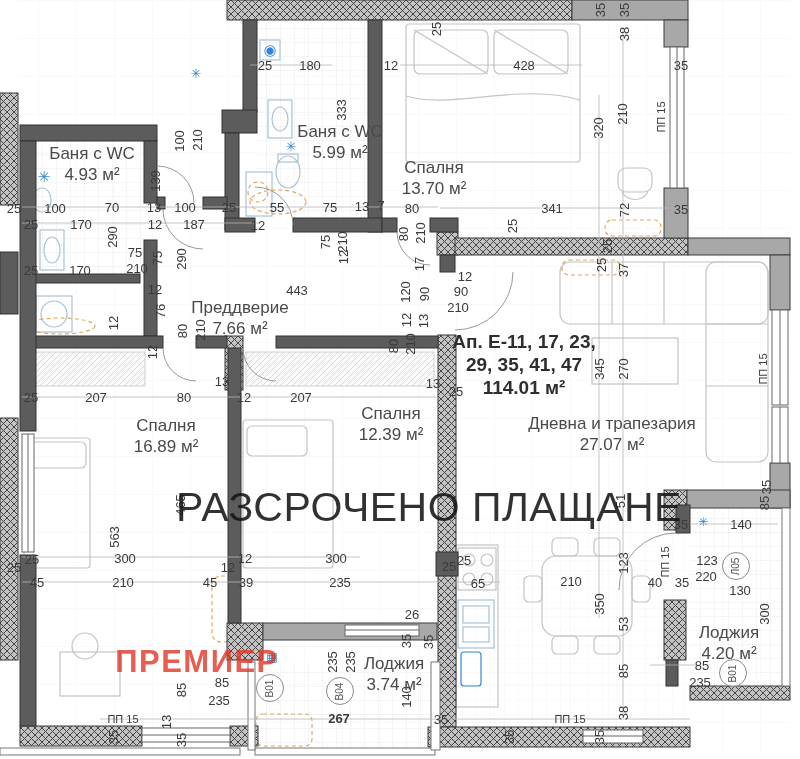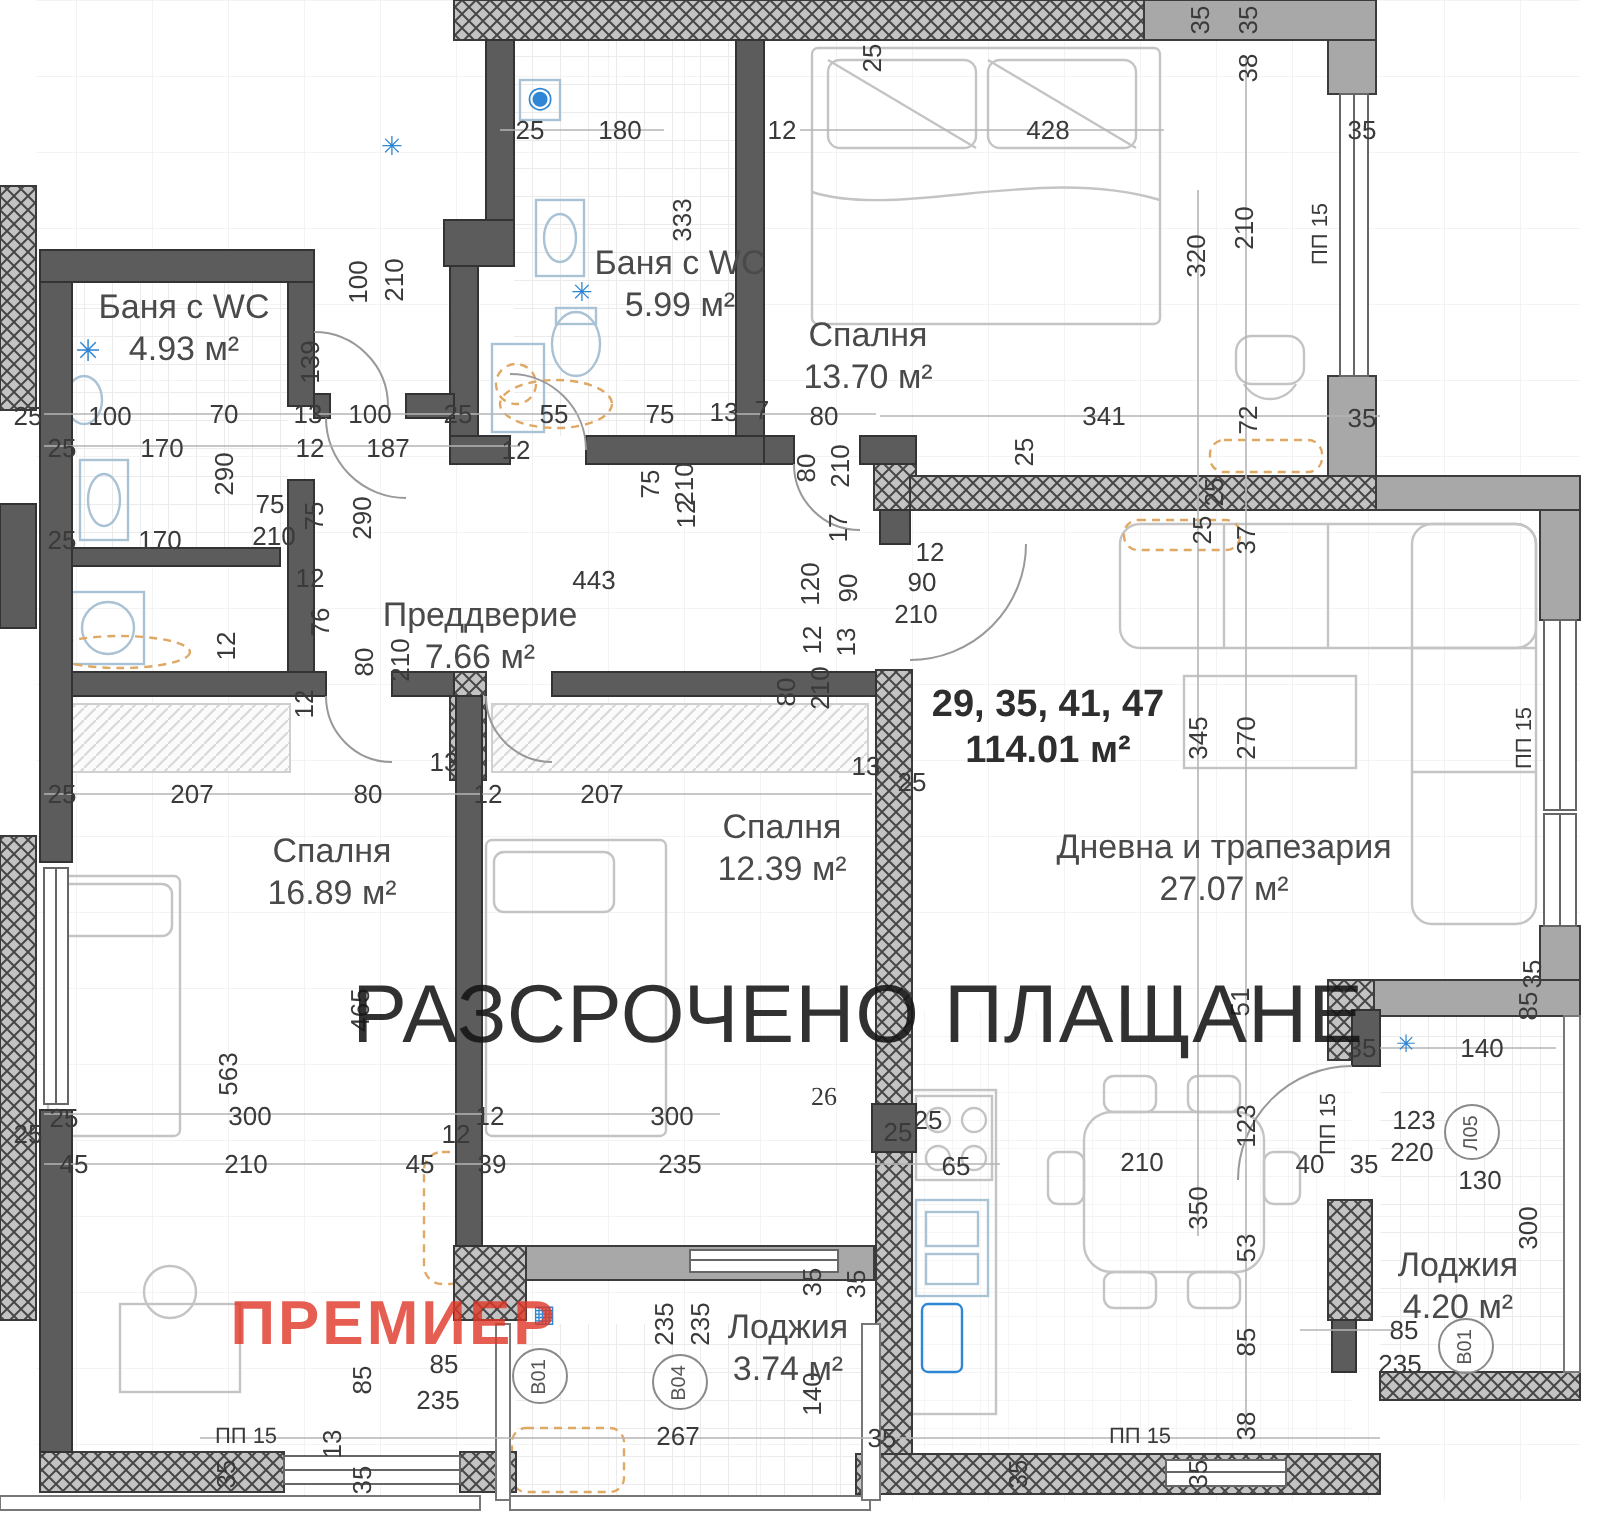--- a/index.html
+++ b/index.html
@@ -315,21 +315,21 @@
       <span class="dim" style="left: 32px; top: 559px; position: absolute;">25</span>
       <span class="dim" style="left: 14px; top: 567px; position: absolute;">25</span>
       <span class="dim" style="left: 37px; top: 582px; position: absolute;">45</span>
       <span class="dim" style="left: 123px; top: 582px; position: absolute;">210</span>
       <span class="dim" style="left: 245px; top: 558px; position: absolute;">12</span>
       <span class="dim" style="left: 228px; top: 567px; position: absolute;">12</span>
       <span class="dim" style="left: 210px; top: 582px; position: absolute;">45</span>
       <span class="dim" style="left: 246px; top: 582px; position: absolute;">39</span>
       <span class="dim" style="left: 336px; top: 558px; position: absolute;">300</span>
       <span class="dim" style="left: 340px; top: 582px; position: absolute;">235</span>
-      <span class="dim" style="left: 412px; top: 548px; position: absolute; font-family: Liberation Serif, serif;">26</span>
+      <span class="dim" style="left: 412px; top: 614px; position: absolute;">26</span>
       <span class="dim" style="left: 449px; top: 566px; position: absolute;">25</span>
       <span class="dim" style="left: 478px; top: 583px; position: absolute;">65</span>
       <span class="dim" style="left: 464px; top: 560px; position: absolute;">25</span>
       <span class="dim" style="left: 571px; top: 581px; position: absolute;">210</span>
       <span class="dim rot" style="left: 599px; top: 604px; position: absolute;">350</span>
       <span class="dim rot" style="left: 623px; top: 563px; position: absolute;">123</span>
       <span class="dim rot" style="left: 623px; top: 624px; position: absolute;">53</span>
       <span class="dim rot" style="left: 623px; top: 671px; position: absolute;">85</span>
       <span class="dim rot" style="left: 623px; top: 713px; position: absolute;">38</span>
       <span class="dim rot" style="left: 620px; top: 501px; position: absolute;">51</span>
@@ -347,21 +347,21 @@
       <span class="dim" style="left: 706px; top: 576px; position: absolute;">220</span>
       <span class="dim" style="left: 740px; top: 590px; position: absolute;">130</span>
       <span class="dim rot" style="left: 764px; top: 614px; position: absolute;">300</span>
       <span class="dim" style="left: 702px; top: 665px; position: absolute;">85</span>
       <span class="dim" style="left: 700px; top: 682px; position: absolute;">235</span>
       <span class="dim rot" style="left: 181px; top: 690px; position: absolute;">85</span>
       <span class="dim" style="left: 222px; top: 682px; position: absolute;">85</span>
       <span class="dim" style="left: 219px; top: 700px; position: absolute;">235</span>
       <span class="dim rot" style="left: 332px; top: 662px; position: absolute;">235</span>
       <span class="dim rot" style="left: 350px; top: 662px; position: absolute;">235</span>
-      <span class="dim" style="left: 339px; top: 718px; position: absolute;">267</span>
+      <span class="dim" style="left: 339px; top: 718px; position: absolute; font-weight: bold;">267</span>
       <span class="dim rot" style="left: 406px; top: 697px; position: absolute;">140</span>
       <span class="dim small" style="left: 123px; top: 719px; position: absolute;">ПП 15</span>
       <span class="dim rot" style="left: 166px; top: 722px; position: absolute;">13</span>
       <span class="dim rot" style="left: 113px; top: 737px; position: absolute;">35</span>
       <span class="dim rot" style="left: 181px; top: 740px; position: absolute;">35</span>
       <span class="dim" style="left: 441px; top: 719px; position: absolute;">35</span>
       <span class="dim small" style="left: 570px; top: 719px; position: absolute;">ПП 15</span>
       <span class="dim rot" style="left: 509px; top: 737px; position: absolute;">35</span>
       <span class="dim rot" style="left: 599px; top: 737px; position: absolute;">35</span>
       <span class="dim rot" style="left: 406px; top: 641px; position: absolute;">35</span>
@@ -416,19 +416,20 @@
       </div>
       <span class="fixture" style="color: rgb(47, 134, 212); font-size: 15px; left: 44px; top: 176px; position: absolute;">✳</span>
       <span class="fixture" style="color: rgb(47, 134, 212); font-size: 13px; left: 196px; top: 73px; position: absolute;">✳</span>
       <span class="fixture" style="color: rgb(47, 134, 212); font-size: 13px; left: 291px; top: 146px; position: absolute;">✳</span>
       <span class="fixture" style="color: rgb(47, 134, 212); font-size: 12px; left: 703px; top: 522px; position: absolute;">✳</span>
       <span class="fixture" style="color: rgb(47, 134, 212); font-size: 15px; left: 270px; top: 49px; position: absolute;">◉</span>
       <span class="fixture" style="color: rgb(47, 134, 212); font-size: 12px; left: 272px; top: 657px; position: absolute;">▦</span>
     </div>
 
   <div class="apt">
+    <div>Ап. Е-11, 17, 23,</div>
     <div>29, 35, 41, 47</div>
     <div>114.01 м²</div>
   </div>
 
   <div class="watermark wm2">РАЗСРОЧЕНО ПЛАЩАНЕ</div>
   <div class="brand">ПРЕМИЕР</div>
 </div>
 
 </body></html>

